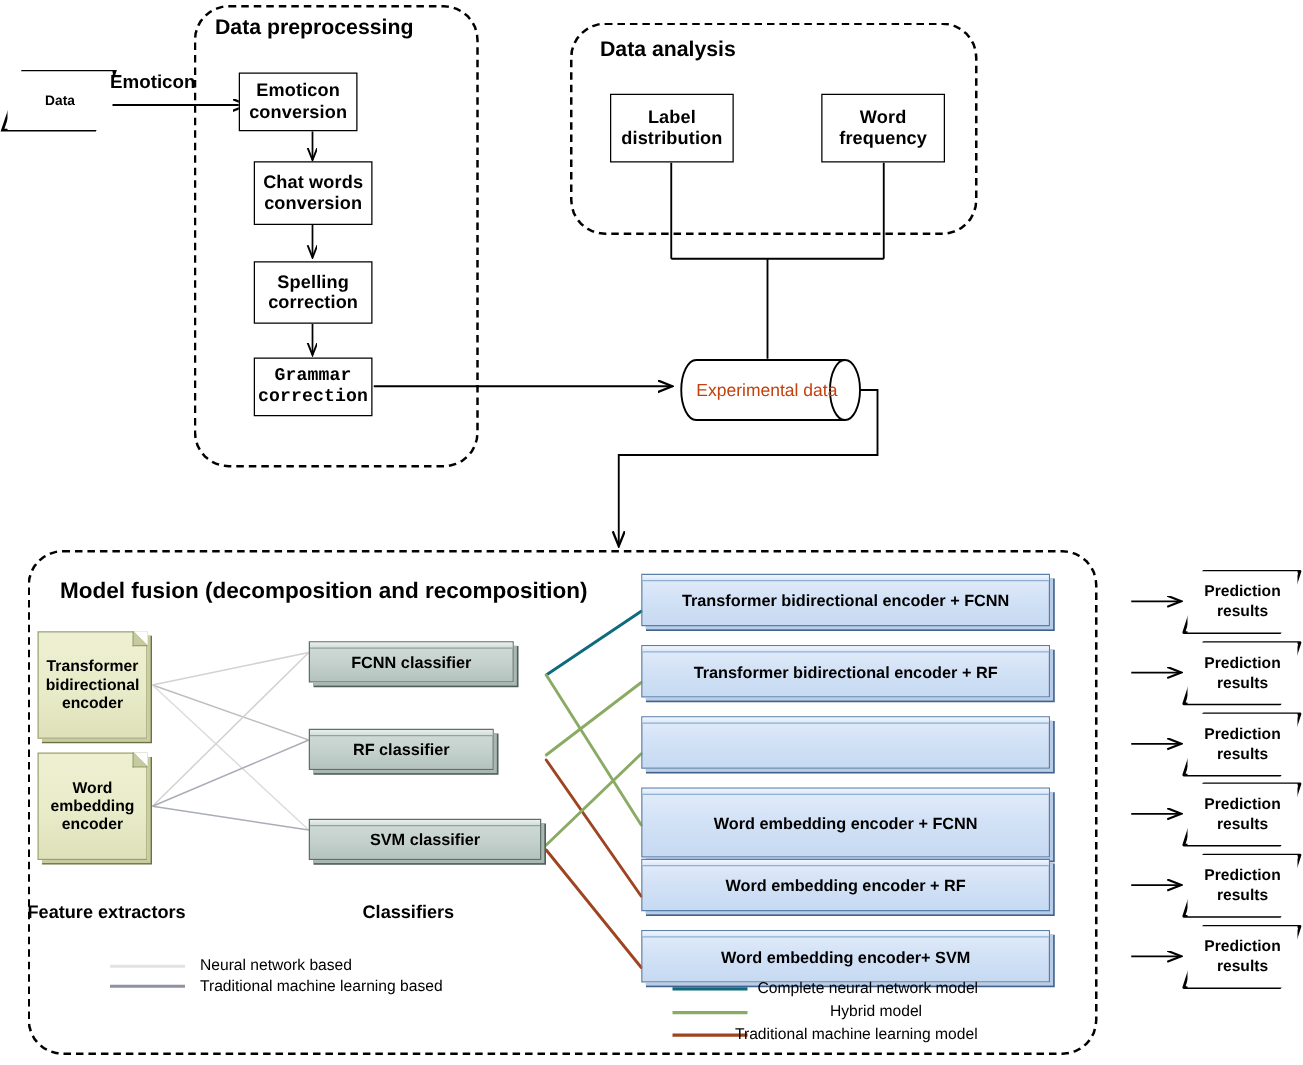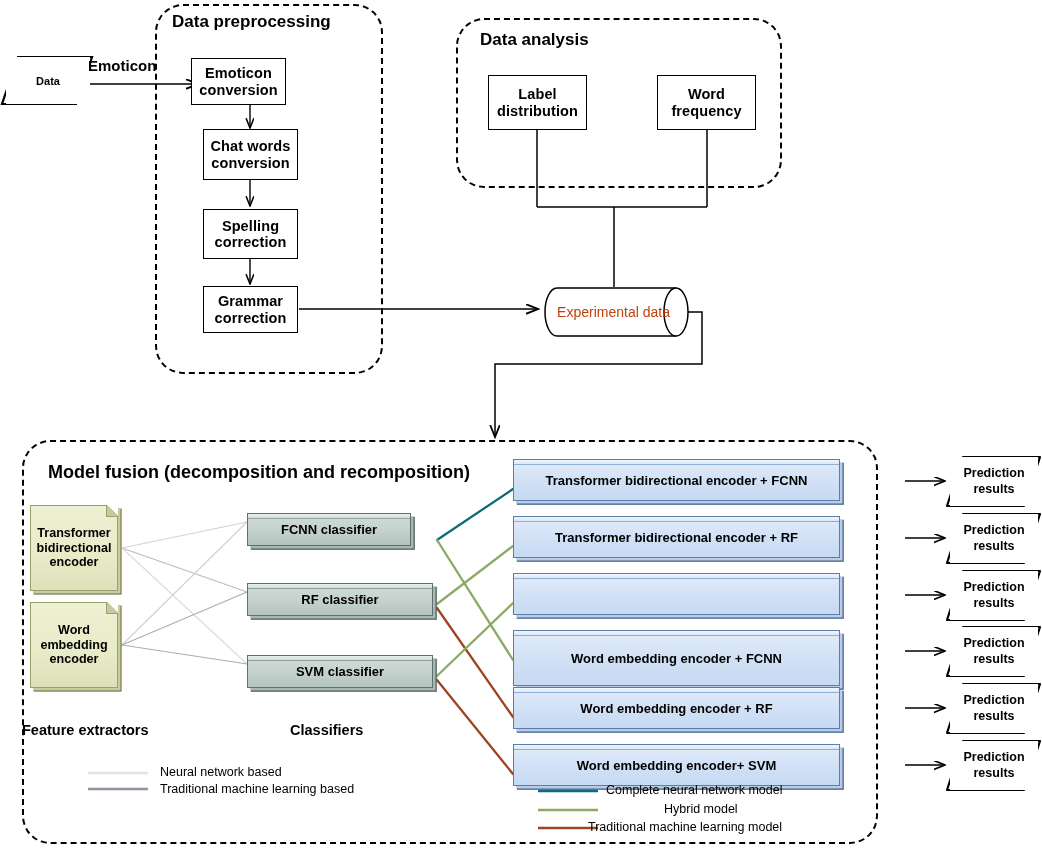--- a/index.html
+++ b/index.html
@@ -191,21 +191,21 @@
 conversion</span>
   </div>
   <div class="node procbox" style="left:203px;top:129px;width:95px;height:51px;">
     <span style="white-space:pre-line;">Chat words
 conversion</span>
   </div>
   <div class="node procbox" style="left:203px;top:209px;width:95px;height:50px;">
     <span style="white-space:pre-line;">Spelling
 correction</span>
   </div>
-  <div class="node procbox" style="left:203px;top:286px;width:95px;height:47px;">
+  <div class="node procbox" style="left:203px;top:286px;width:95px;height:47px;font-family:Liberation Mono, monospace;">
     <span style="white-space:pre-line;">Grammar
 correction</span>
   </div>
 
   <div class="node procbox" style="left:488px;top:75px;width:99px;height:55px;">
     <span style="white-space:pre-line;">Label
 distribution</span>
   </div>
   <div class="node procbox" style="left:657px;top:75px;width:99px;height:55px;">
     <span style="white-space:pre-line;">Word
@@ -226,21 +226,21 @@
     <span class="fold"></span>
     <span style="white-space:pre-line;">Word
 embedding
 encoder</span>
   </div>
 
   <div class="classifier" style="left:247px;top:513px;width:164px;height:33px;">
     <span class="topedge"></span>
     <span>FCNN classifier</span>
   </div>
-  <div class="classifier" style="left:247px;top:583px;width:186px;height:33px;">
+  <div class="classifier" style="left:247px;top:583px;width:148px;height:33px;">
     <span class="topedge"></span>
     <span>RF classifier</span>
   </div>
   <div class="classifier" style="left:247px;top:655px;width:186px;height:33px;">
     <span class="topedge"></span>
     <span>SVM classifier</span>
   </div>
 
   <div class="fusionbar" style="left:513px;top:459px;width:327px;height:42px;">
     <span class="topedge"></span>

